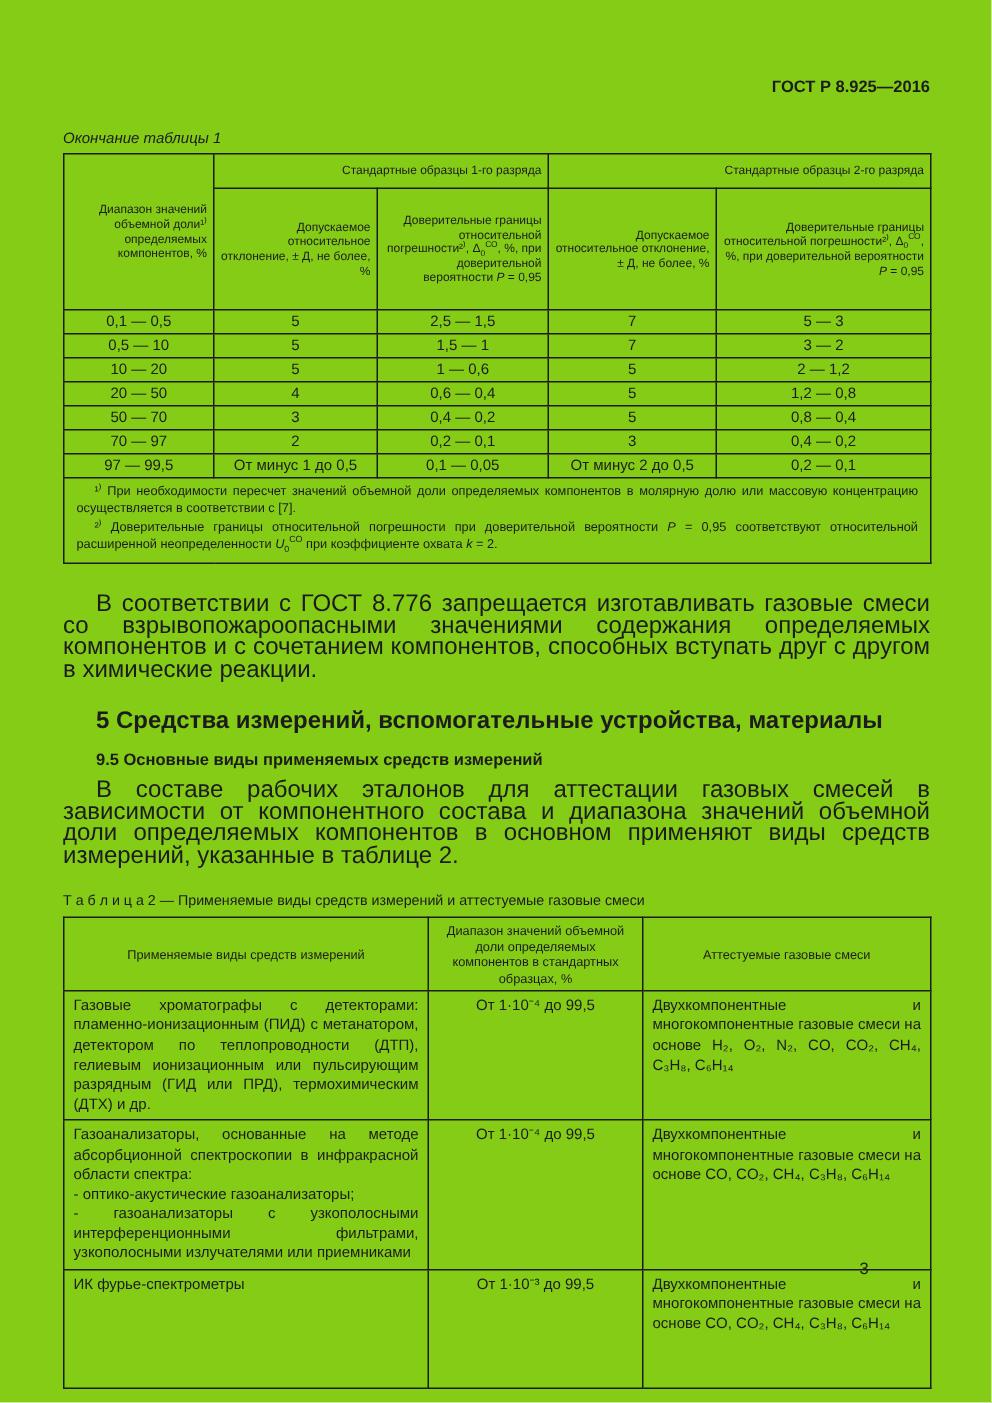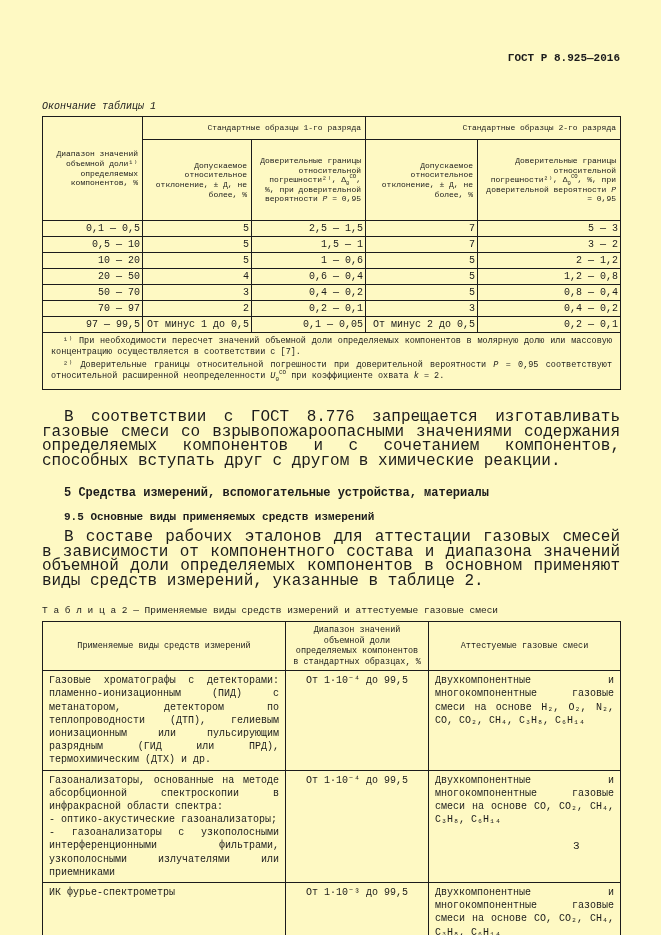--- a/index.html
+++ b/index.html
@@ -1,34 +1,34 @@
 <!DOCTYPE html>
 <html><head>
 <meta charset="utf-8">
 <style>
   html, body { margin: 0; padding: 0; background: #ffffff; }
   .page {
     position: relative;
     width: 661px;
     height: 935px;
     margin: 0 auto;
-    background: #fef9c3;
+    background: #84cc16;
     color: #1c1c1c;
-    font-family: Liberation Mono, monospace;
+    font-family: Liberation Sans, sans-serif;
     padding: 52px 41px 0 42px;
     box-sizing: border-box;
     overflow: hidden;
   }
   .doc-header {
     text-align: right;
     font-weight: bold;
     font-size: 11px;
   }
   .t1-caption {
-    margin-top: 37px;
+    margin-top: 23px;
     margin-bottom: 4px;
     font-style: italic;
     font-size: 10px;
   }
   table {
     border-collapse: collapse;
     width: 100%;
     table-layout: fixed;
   }
   th, td { border: 1px solid #1c1c1c; }
@@ -37,21 +37,21 @@
     font-size: 8px;
     line-height: 1.2;
     text-align: right;
     vertical-align: middle;
     padding: 2px 4px;
   }
   .t1 .group-th { height: 18px; }
   .t1 .sub-th { height: 76px; }
   .t1 tbody td {
     font-size: 10px;
-    text-align: right;
+    text-align: center;
     vertical-align: middle;
     height: 15px;
     padding: 0 2px;
   }
   .t1 td.footnote-cell {
     text-align: justify;
     font-size: 8.5px;
     line-height: 1.3;
     padding: 3px 8px 5px 8px;
     height: auto;
@@ -62,21 +62,21 @@
   .para {
     margin: 20px 0 0 0;
     font-size: 16px;
     line-height: 14.5px;
     text-align: justify;
     text-indent: 22px;
   }
   .h5 {
     margin: 18px 0 0 0;
     padding-left: 22px;
-    font-size: 12px;
+    font-size: 16px;
     font-weight: bold;
   }
   .h51 {
     margin: 11px 0 0 0;
     padding-left: 22px;
     font-size: 11px;
     font-weight: bold;
   }
   .t2-caption {
     margin-top: 17px;

